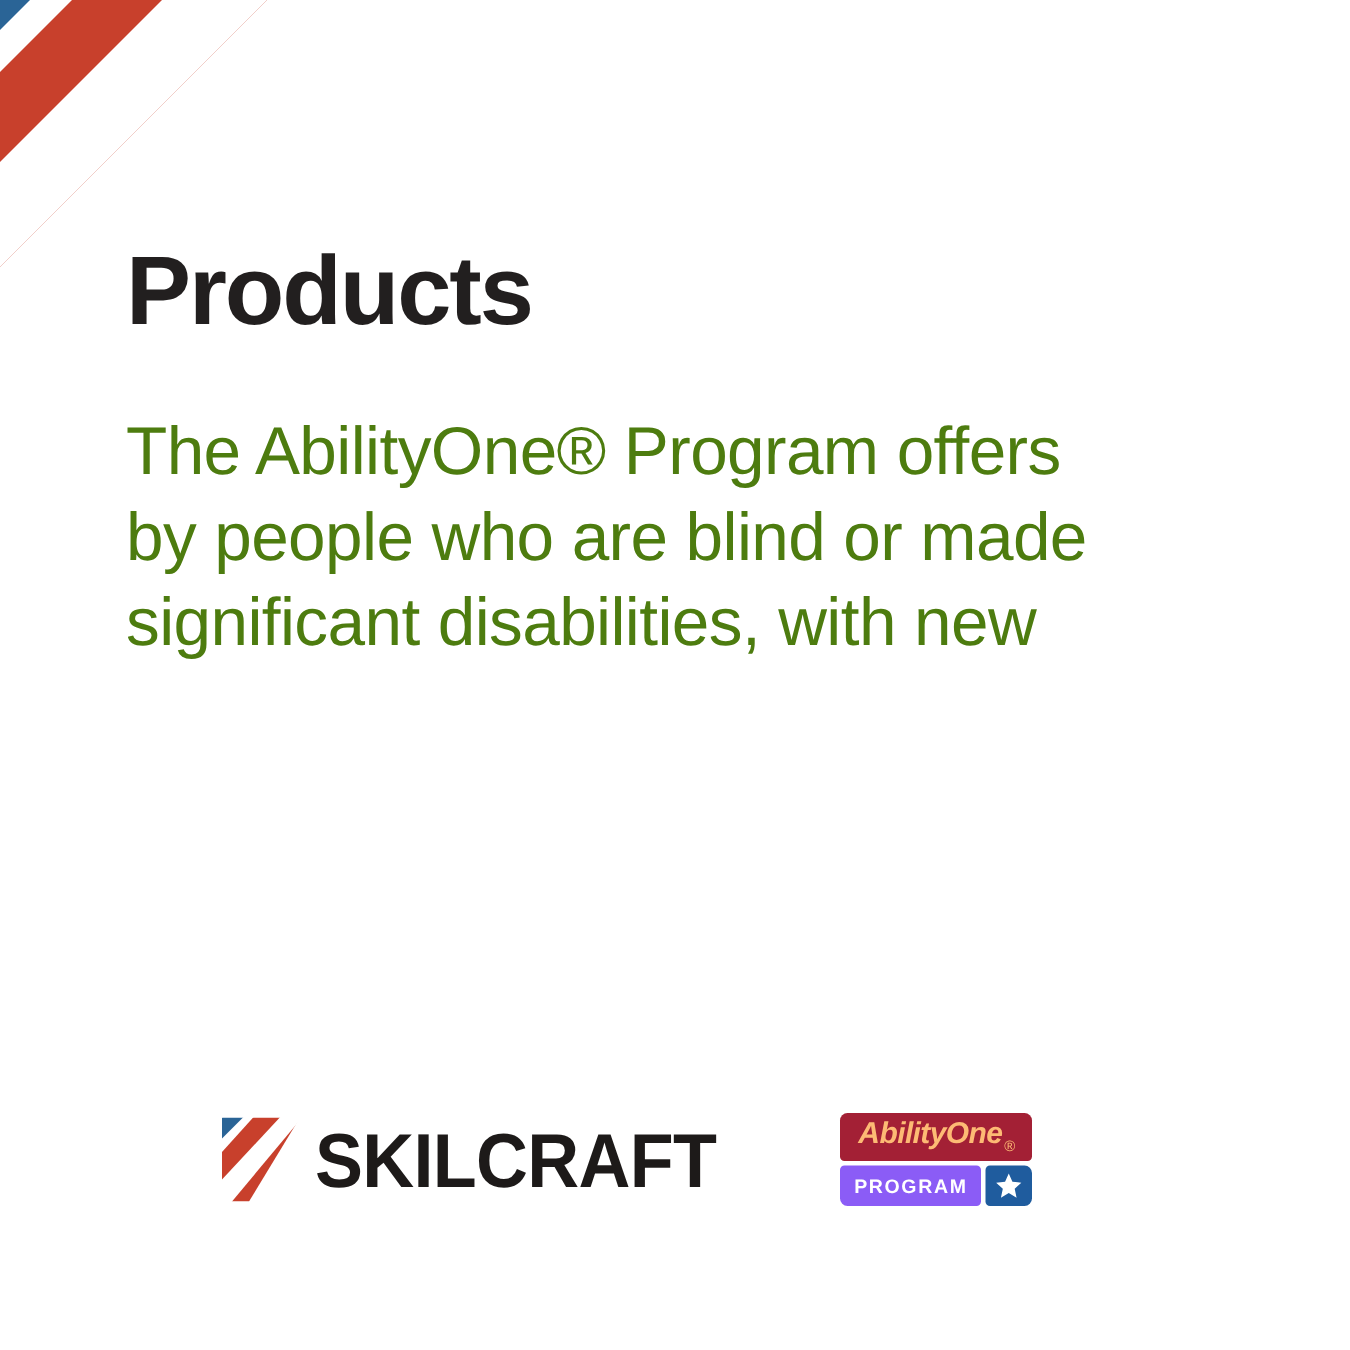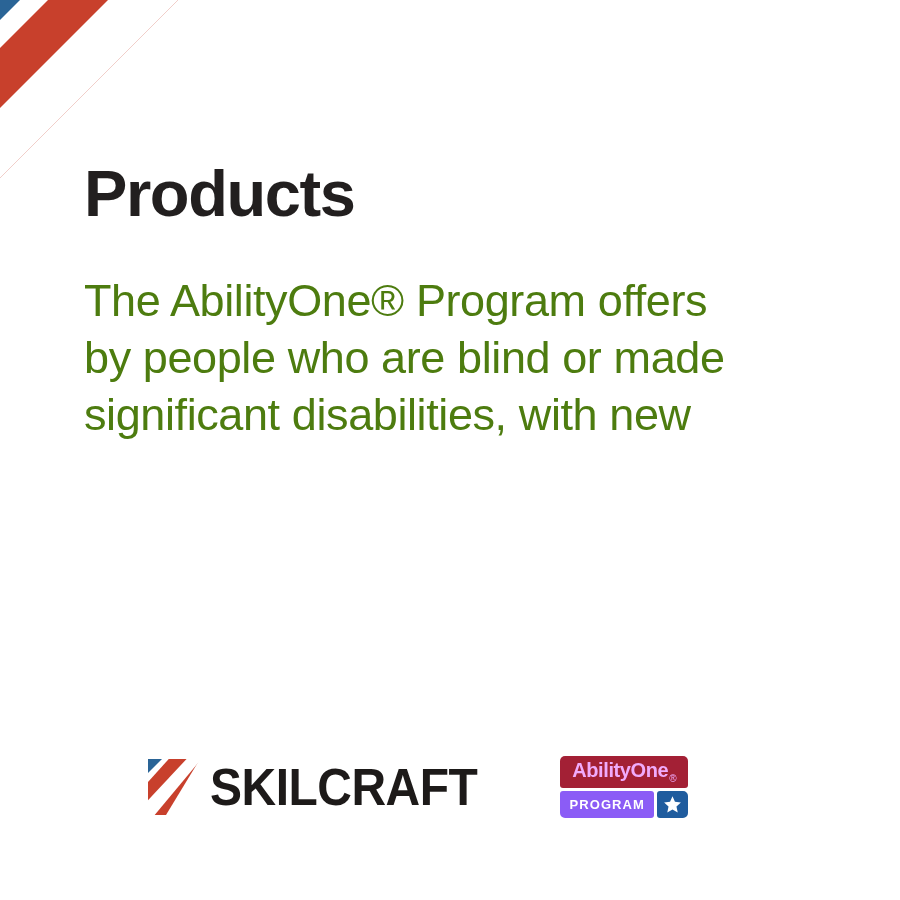--- a/index.html
+++ b/index.html
@@ -69,21 +69,21 @@
   }
 
   
   .footer-logos {
     position: absolute;
     left: 0;
     right: 0;
     top: 742px;
     height: 90px;
     display: flex;
-    align-items: center;
+    align-items: flex-start;
     justify-content: center;
     gap: 66px;
   }
 
   
   .skilcraft {
     display: flex;
     align-items: center;
     gap: 4px;
     height: 62px;
@@ -115,26 +115,27 @@
   .ao-top {
     background: #a32035;
     border-radius: 5px 5px 3px 3px;
     height: 32px;
     display: flex;
     align-items: center;
     justify-content: center;
     position: relative;
   }
   .ao-top-text {
-    color: #f0abfc;
+    color: #fdba74;
     font-size: 20px;
     font-weight: 700;
     letter-spacing: -0.4px;
     line-height: 1;
     white-space: nowrap;
+    font-style: italic;
   }
   .ao-reg {
     font-size: 10px;
     vertical-align: sub;
     font-weight: 400;
     margin-left: 1px;
   }
   .ao-bottom {
     display: flex;
     gap: 3px;

